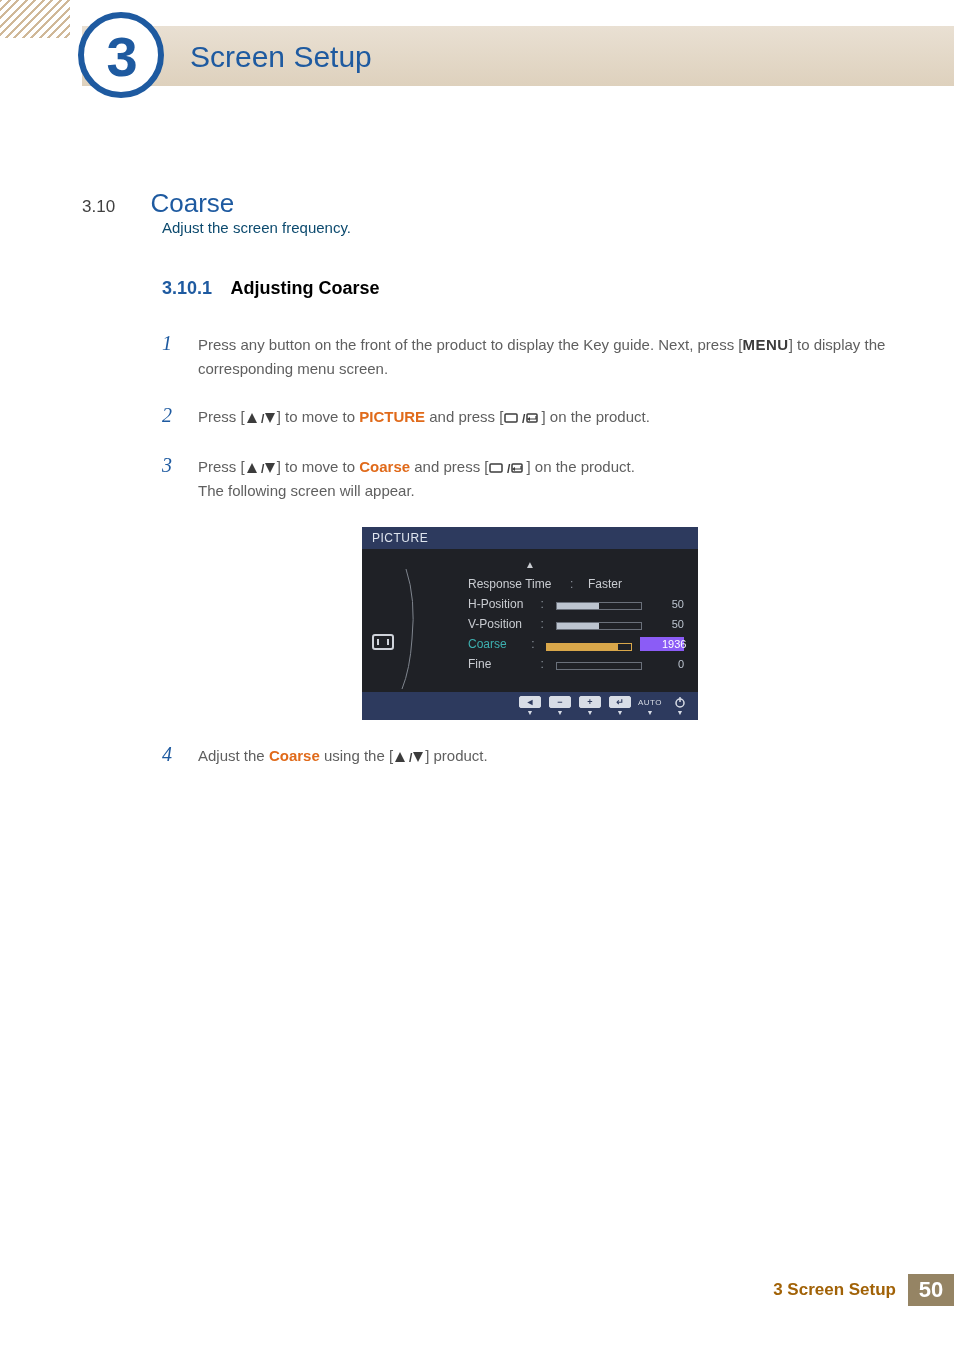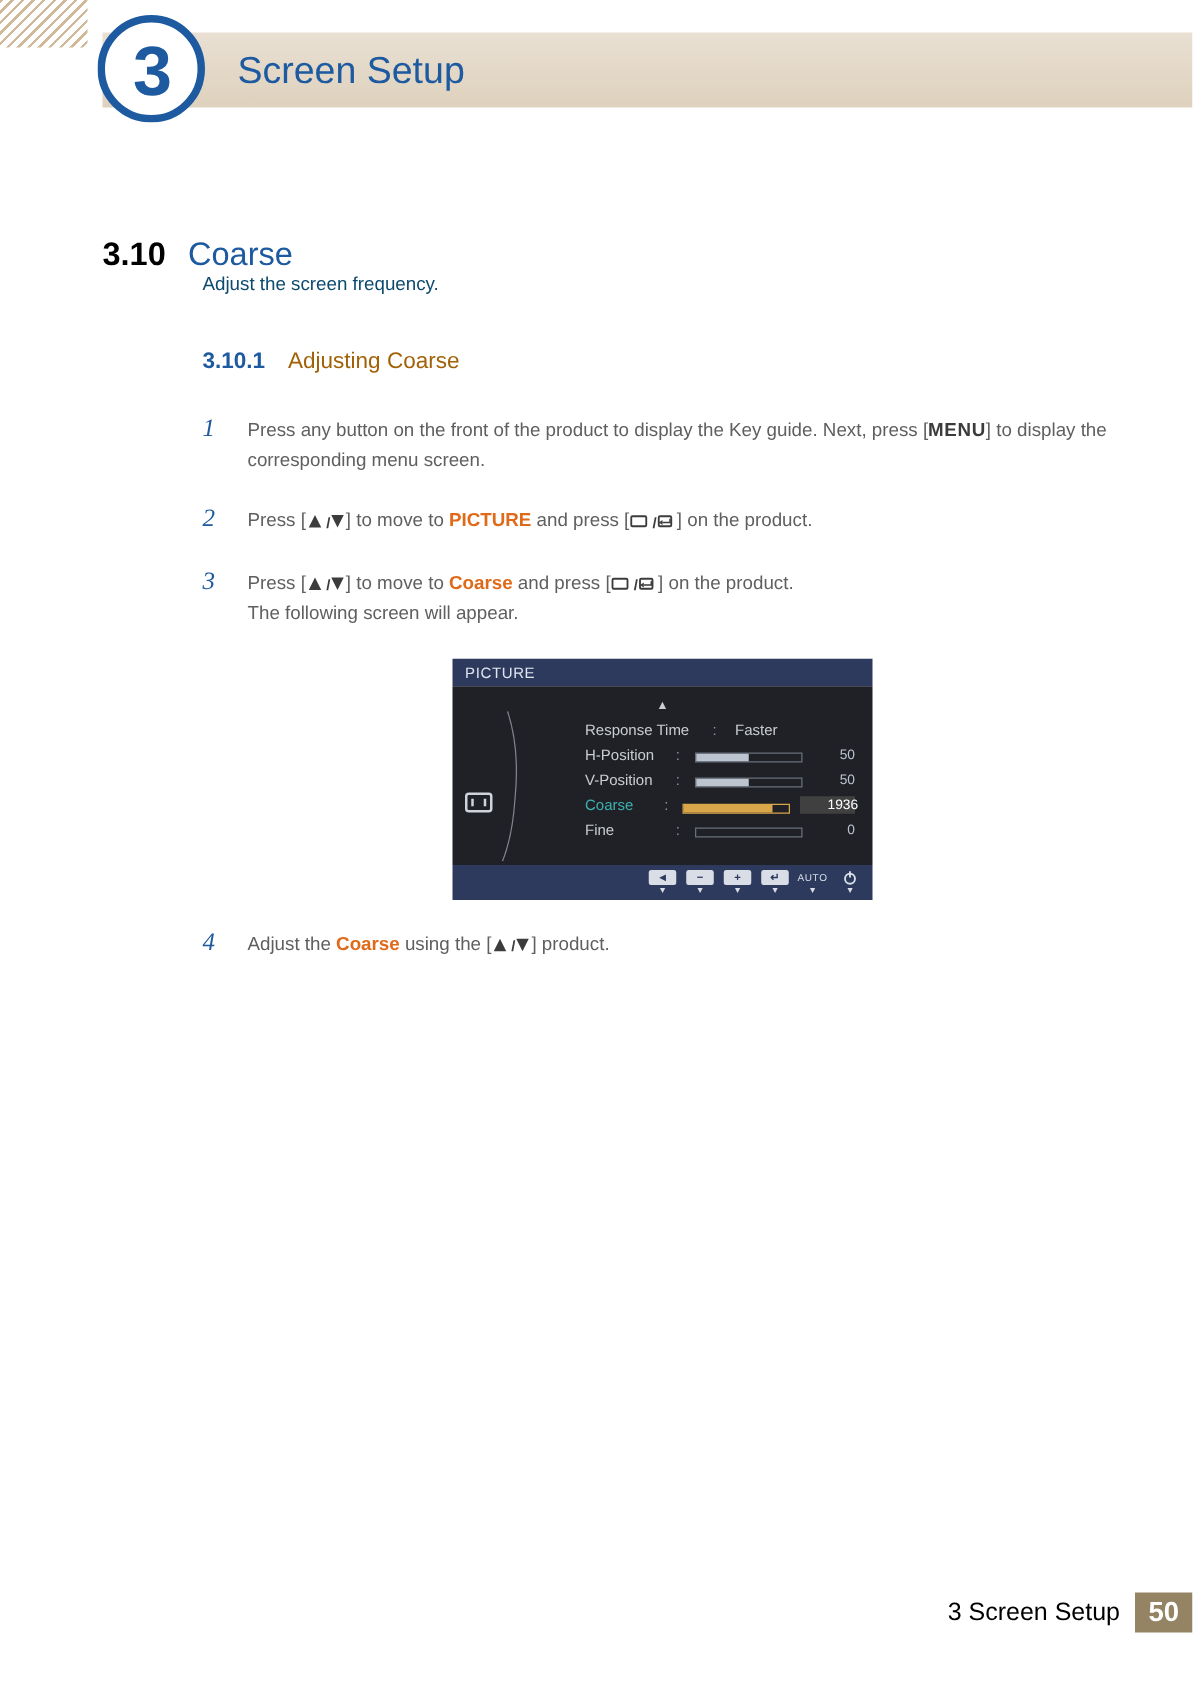--- a/index.html
+++ b/index.html
@@ -15,31 +15,31 @@
     background: linear-gradient(#e9e0d3,#ded1bd); }
 
   
   .chapter-circle { position: absolute; top: 12px; left: 78px; width: 86px; height: 86px; }
   .chapter-circle svg { width: 86px; height: 86px; display:block; }
   .chapter-title { position: absolute; top: 40px; left: 190px; font-size: 30px; color: #1e5aa0; font-weight: 500; }
 
   
   .content { position: absolute; top: 188px; left: 82px; right: 64px; }
 
-  .sec-num { color: #000000; font-size: 26px; font-weight: 700; display: inline-block; min-width: 64px; }
+  .sec-num { color: #404040; font-size: 17px; font-weight: 400; display: inline-block; min-width: 64px; }
   .sec-title { color: #1e5aa0; font-size: 26px; font-weight: 500; }
 
   .intro { margin-left: 80px; font-size: 15px; color: #0c4a6e; }
 
   .note-row { margin-top: 34px; margin-left: 80px; display:flex; align-items:center; gap:18px; font-size:15px; color:#5f5f5f; }
   .note-icon { width: 26px; height: 22px; }
 
   .sub-heading { margin-top: 42px; margin-left: 80px; }
   .sub-heading .sub-num { color:#1e5aa0; font-size:18px; font-weight:600; display:inline-block; min-width:64px; }
-  .sub-heading .sub-title { color:#a16207; font-size:18px; font-weight:400; }
+  .sub-heading .sub-title { color:#000000; font-size:18px; font-weight:700; }
 
   .steps { margin-top: 28px; margin-left: 80px; }
   .step { display:flex; gap:18px; margin-bottom: 18px; font-size:15px; color:#5f5f5f; line-height: 1.6; align-items: baseline;}
   .step-num { color:#1e5aa0; font-size:20px; font-style: italic; font-family: Georgia, 'Times New Roman', serif; min-width: 18px; }
   .step-body { flex: 1; }
   .step-body .sub-line { }
   .orange { color:#e06a1a; font-weight:600; }
   .menu-label { font-weight:bold; color:#3c3c3c; font-family: Arial, sans-serif; letter-spacing: 0.5px; }
 
   .arrow-glyph svg { vertical-align: -3px; width: 32px; height: 14px; }
@@ -53,38 +53,38 @@
   .osd-row { display:flex; align-items:center; padding: 3px 14px 3px 62px; gap:10px;margin-left:44px; }
   .osd-row .label { width: 92px; }
   .osd-row .colon { width: 8px; color:#8d949e; }
   .osd-row .bar-holder { flex:1; display:flex; align-items:flex-end; gap:8px; }
   .osd-bar { width: 86px; height: 8px; border:1px solid #6a707a; background:#1f2126; position:relative; }
   .osd-bar .fill { position:absolute; left:0; top:0; bottom:0; background:#bcc4cf; }
   .osd-val { width: 34px; text-align:right; color:#bcc4cf; font-size:11px; }
   .osd-row.sel .label { color:#3db0b0; }
   .osd-row.sel .osd-bar { border-color:#d9a74a; }
   .osd-row.sel .osd-bar .fill { background:#d9a74a; }
-  .osd-row.sel .osd-val { background:#404040; color:#fff; padding: 1px 22px; width: 38px; }
+  .osd-row.sel .osd-val { background:#8b5cf6; color:#fff; padding: 1px 22px; width: 38px; }
 
   .osd-left-icon { position:absolute; left:10px; top:85px; width:22px; height:16px; border:2px solid #cfd3da; border-radius:3px; }
   .osd-left-icon::after { content:""; position:absolute; left:3px; top:3px; right:3px; bottom:3px; border-left:2px solid #cfd3da; border-right:2px solid #cfd3da; }
   .osd-curve { position:absolute; left:38px; top:20px; width:20px; height:120px; }
   .osd-curve svg { width:20px; height:120px; display:block; }
 
   .osd-footer { background:#2d3a5e; height: 28px; display:flex; align-items:center; justify-content:flex-end; padding: 0 6px; gap: 6px; }
   .osd-fbtn { width: 24px; height: 20px; display:flex; flex-direction:column; align-items:center; justify-content:center; color:#d8dde6; font-size:10px; }
   .osd-fbtn .ico { display:flex; align-items:center; justify-content:center; width:22px; height:12px; }
   .osd-fbtn .ico.box { border:1px solid #d8dde6; border-radius:2px; background:#d8dde6; color:#2d3a5e; font-size:9px; line-height:10px; font-weight:bold; }
   .osd-fbtn .tri { font-size:7px; line-height:6px; margin-top:2px; }
   .osd-fbtn.auto .ico { font-size:8px; letter-spacing:0.5px; border:none; background:none; color:#d8dde6; }
   .osd-fbtn.power .ico { border:none; background:none; }
 
   
   .page-footer { position:absolute; left:82px; right:0; bottom:44px; height:32px; display:flex; align-items:center; justify-content:flex-end; }
-  .footer-text { color:#000000; font-size:20px; margin-right:12px; }
+  .footer-text { color:#a16207; font-size:17px; margin-right:12px;font-weight:bold; }
   .footer-pagenum { background:#958464; color:#fff; font-size:22px; font-weight:bold; width:46px; height:32px; display:flex; align-items:center; justify-content:center; }
   .footer-bar { position:absolute; left:82px; right:70px; bottom:76px; height:1px; }
 </style>
 </head>
 <body>
 
 <div class="page">
   <div class="hatch"></div>
   <div class="header-bar"></div>
   <div class="chapter-circle">

